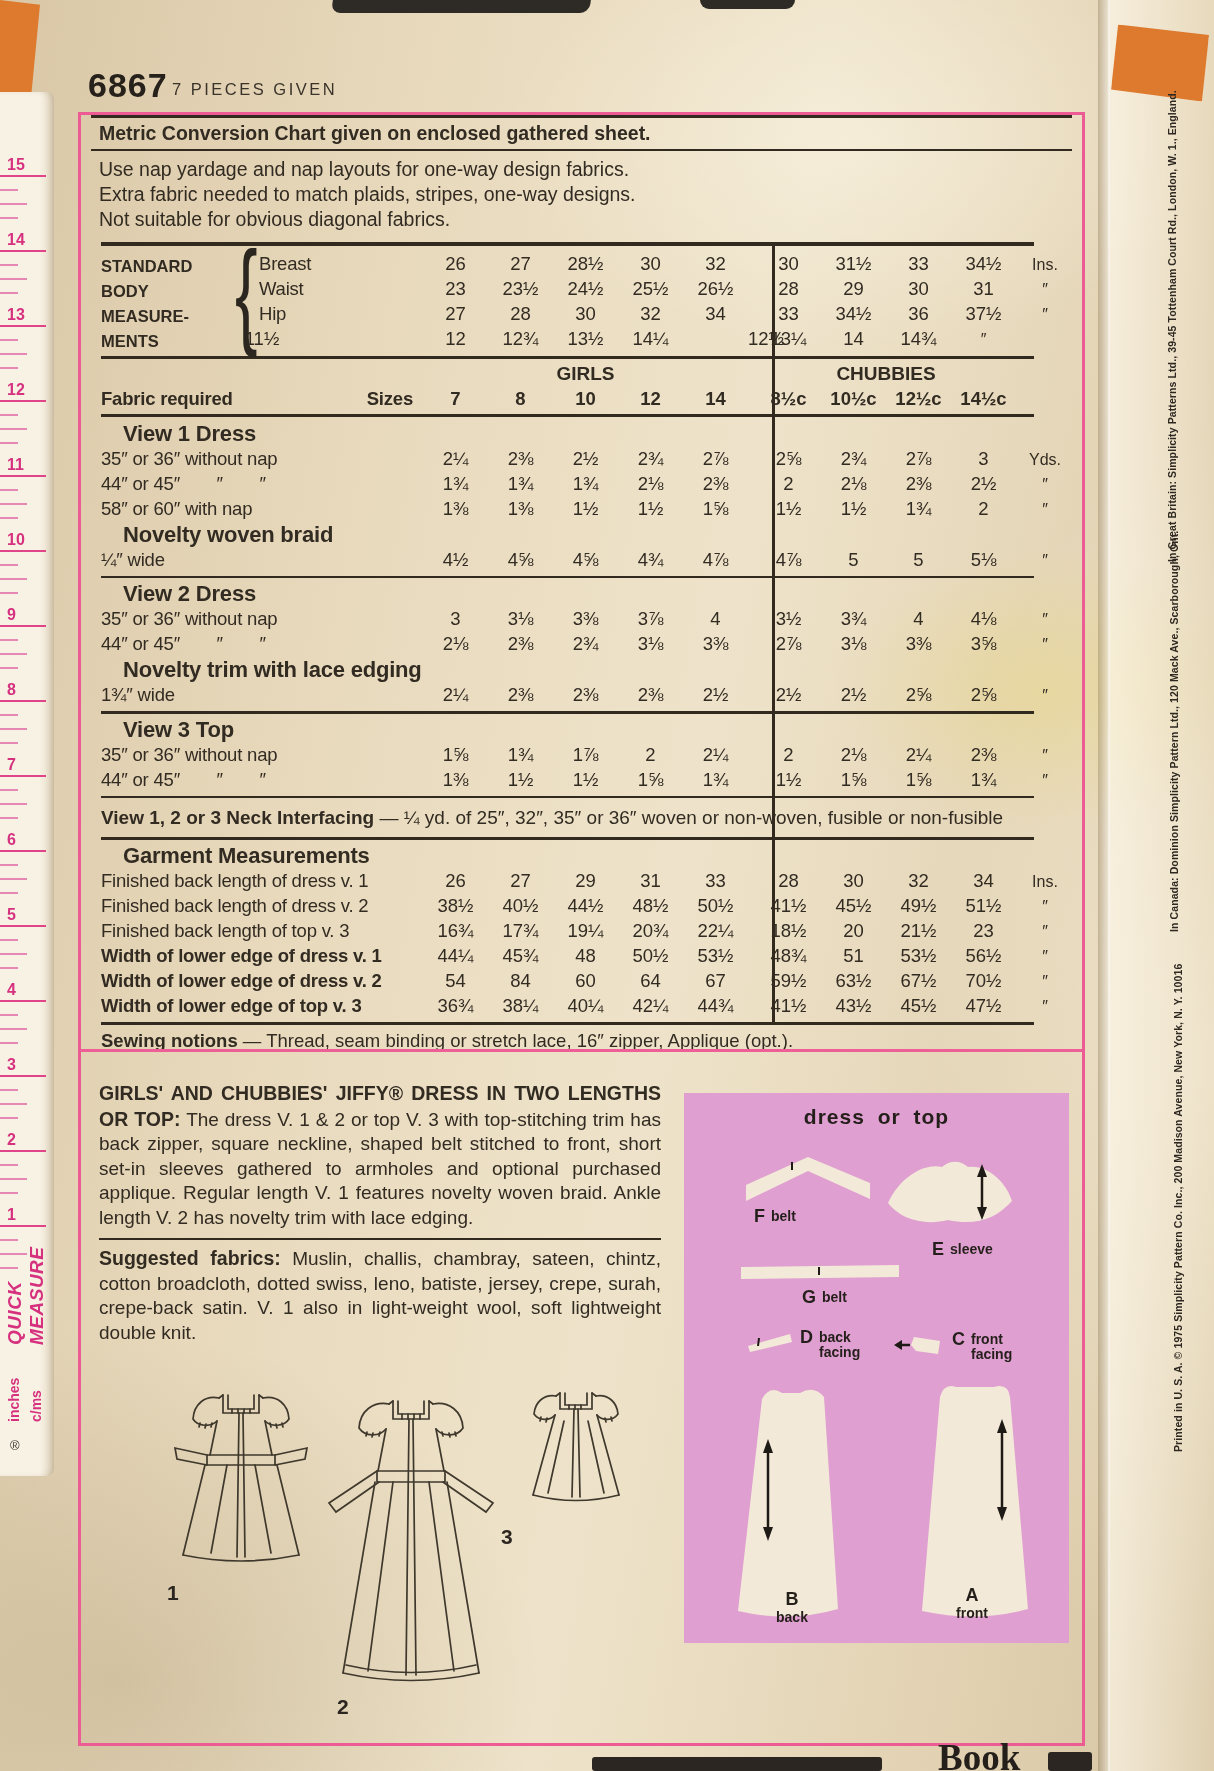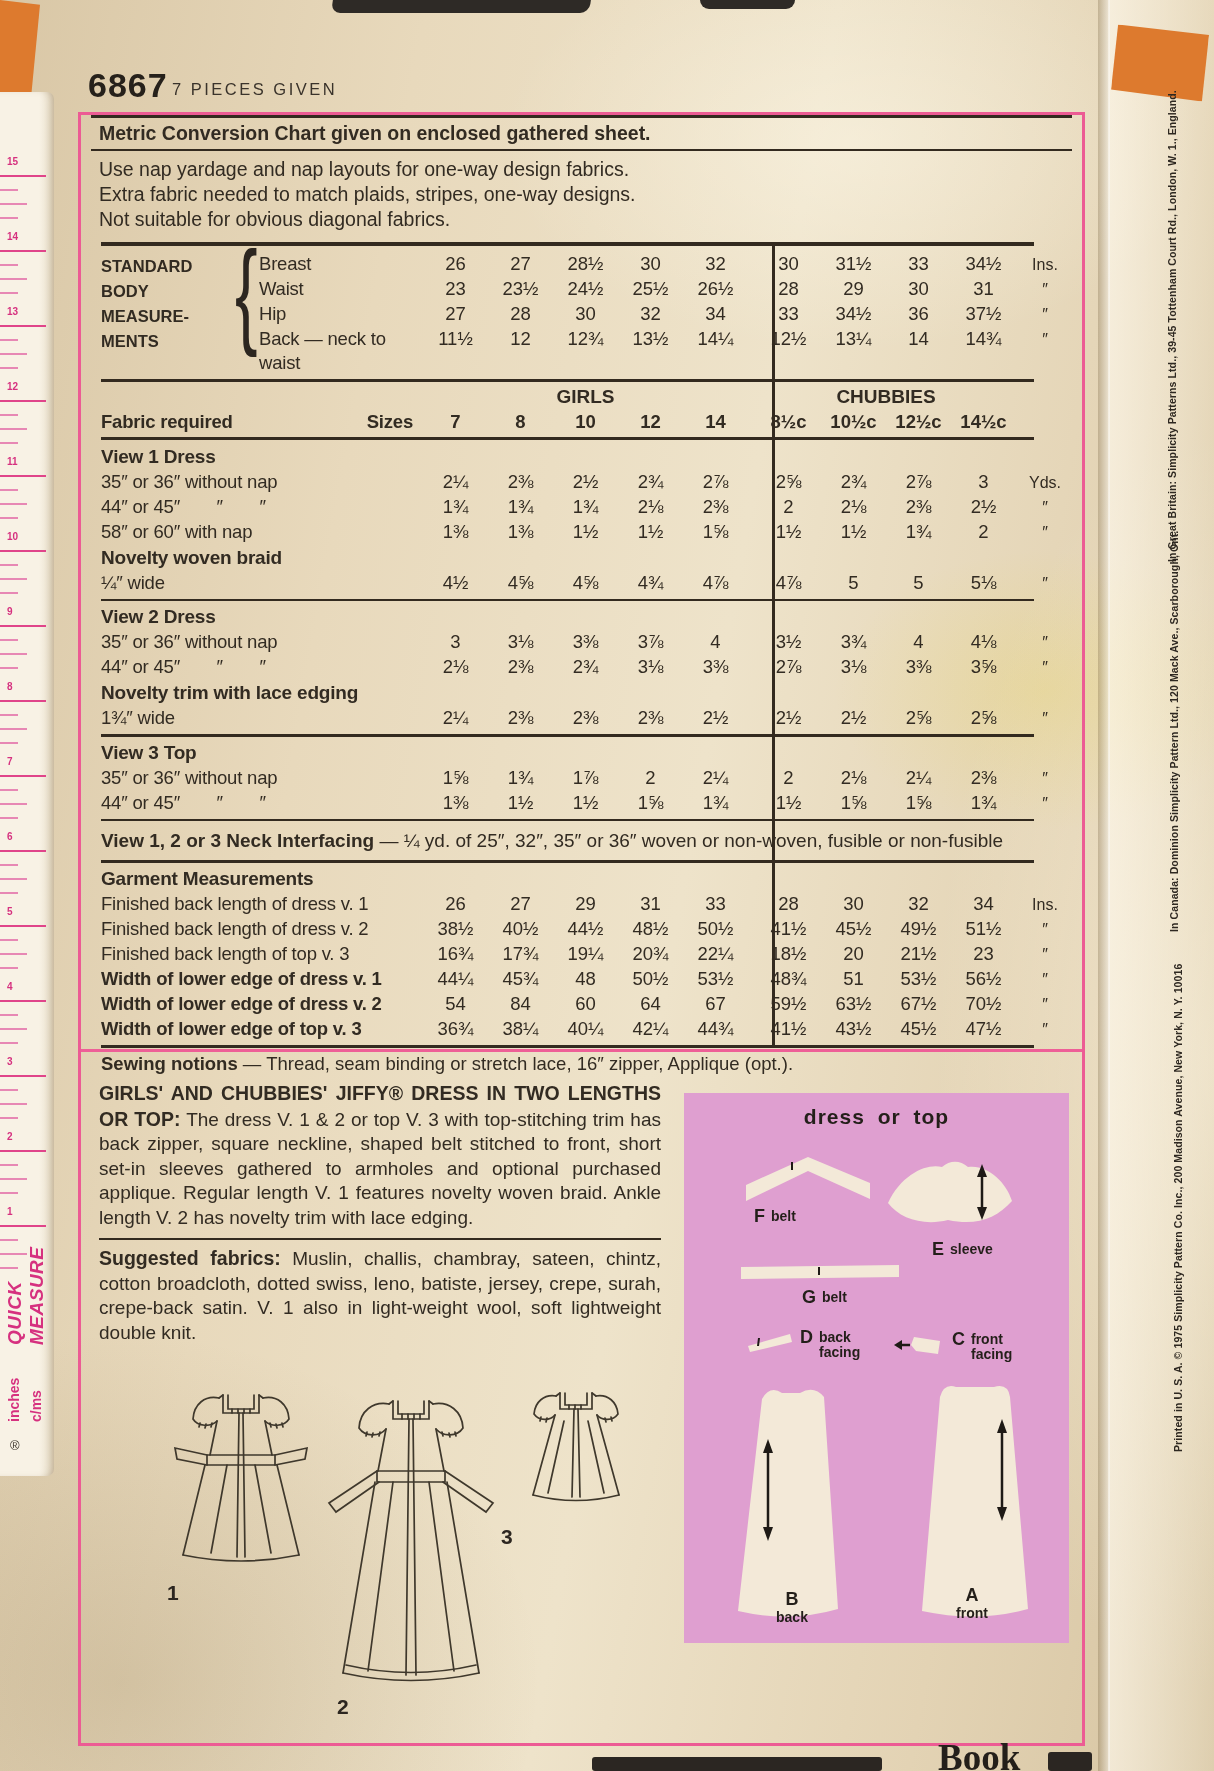--- a/index.html
+++ b/index.html
@@ -20,21 +20,21 @@
   .orangeTR{left:1112px;top:26px;width:96px;height:74px;transform:rotate(2deg);
     clip-path:polygon(5% 0,100% 10%,95% 100%,0 88%);}
   .smudge{position:absolute;background:#2e2a26;border-radius:0 0 9px 9px;}
   .sm1{left:332px;top:0;width:258px;height:13px;transform:skewX(-8deg);}
   .sm2{left:700px;top:0;width:95px;height:9px;}
 
   
   .ruler{position:absolute;left:0;top:92px;width:54px;height:1384px;
     background:linear-gradient(90deg,#f8f2e5 72%,#e9dfca);
     box-shadow:inset -7px 0 9px -5px rgba(120,90,50,.4);border-radius:0 7px 7px 0;}
-  .rnum{position:absolute;left:7px;font-size:10px;font-weight:700;color:#d6317f;}
+  .rnum{position:absolute;left:7px;font-size:16px;font-weight:700;color:#d6317f;}
   .rmaj{position:absolute;left:0;height:2px;background:#e0458a;}
   .rmin{position:absolute;left:0;height:1.5px;background:#e788b4;}
   .vrot{position:absolute;transform-origin:0 0;transform:rotate(-90deg);white-space:nowrap;}
   .brand{font-size:19px;font-weight:700;font-style:italic;color:#d6317f;letter-spacing:.5px;}
   .units{font-size:14px;font-weight:700;color:#d6317f;}
   .regmark{position:absolute;left:10px;font-size:13px;color:#3a332b;}
 
   
   .patnum{position:absolute;left:88px;top:66px;font-size:34px;font-weight:700;letter-spacing:1px;color:#26211b;}
   .pieces{position:absolute;left:172px;top:80px;font-size:16.5px;letter-spacing:2.5px;color:#3a332b;}
@@ -49,21 +49,21 @@
   .notes{font-size:19.5px;line-height:25px;padding:6px 0 10px 18px;}
 
   .charts{position:relative;margin-left:20px;margin-right:12px;}
   .vline{position:absolute;left:671px;top:0;bottom:30px;width:2.5px;background:#332a1f;}
   .trow{display:grid;grid-template-columns:322px 65px 65px 65px 65px 65px 8px 65px 65px 65px 65px 58px;
     align-items:baseline;line-height:24px;font-size:18.5px;}
   .tc{display:block;}
   .tc.num{text-align:center;}
   .tc.lbl{letter-spacing:-.2px;}
   .tc.unit{text-align:center;font-size:16px;}
-  .hd{font-weight:700;font-size:19px;line-height:26px;}
+  .hd{font-weight:700;font-size:22px;line-height:26px;margin-left:22px;}
   .lb .tc.lbl{font-weight:700;}
   .sub{padding-left:158px;}
   .sizechart{position:relative;padding-top:6px;}
   .grouplbl{position:absolute;left:0;top:8px;font-size:16.5px;font-weight:700;line-height:25px;}
   .brace{position:absolute;left:128px;top:-12px;font-size:104px;font-weight:400;
     transform:scale(.65,1.12);color:#2c2620;}
   .ghdr .tc{font-weight:700;font-size:19px;line-height:25px;text-align:center;}
   .span5{grid-column:2/7;} .span4{grid-column:8/12;}
   .shdr .tc{font-weight:700;line-height:26px;}
   .shdr .lblwrap{display:flex;justify-content:space-between;padding-right:10px;}
@@ -252,21 +252,20 @@
             <span class="tc num">32</span>
             <span class="tc num">34</span>
             <span class="tc "></span>
             <span class="tc num">33</span>
             <span class="tc num">34½</span>
             <span class="tc num">36</span>
             <span class="tc num">37½</span>
             <span class="tc unit">″</span>
           </div>
           <div class="trow">
-            <span class="tc lbl sub">Back — neck to waist</span>
             <span class="tc num">11½</span>
             <span class="tc num">12</span>
             <span class="tc num">12¾</span>
             <span class="tc num">13½</span>
             <span class="tc num">14¼</span>
             <span class="tc "></span>
             <span class="tc num">12½</span>
             <span class="tc num">13¼</span>
             <span class="tc num">14</span>
             <span class="tc num">14¾</span>

